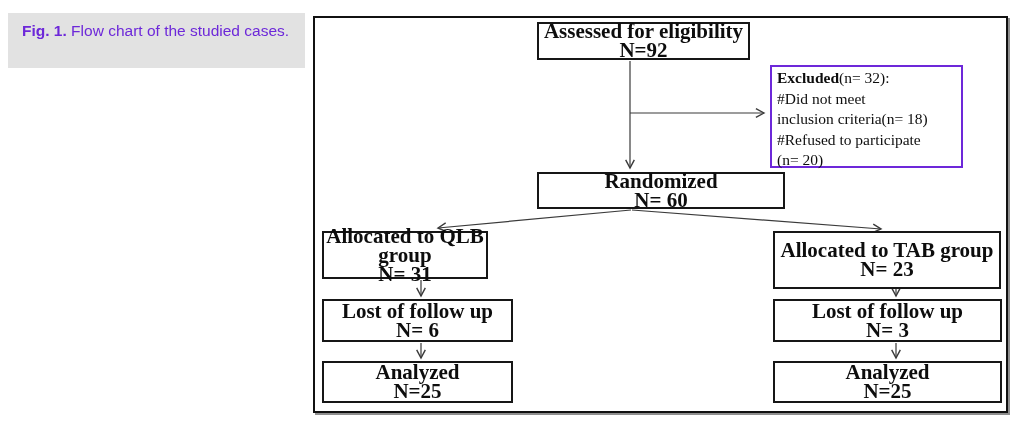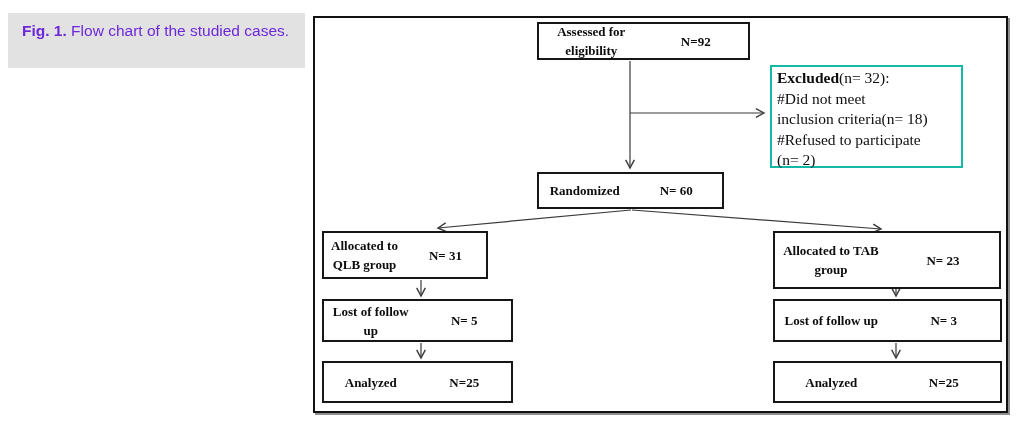--- a/index.html
+++ b/index.html
@@ -40,36 +40,36 @@
     box-sizing: border-box;
   }
 
   
   .node {
     position: absolute;
     box-sizing: border-box;
     border: 2px solid #161616;
     background: #ffffff;
     display: flex;
-    flex-direction: row;
+    flex-direction: column;
     justify-content: center;
     align-items: center;
     text-align: center;
     font-weight: bold;
-    font-size: 13px;
+    font-size: 21px;
     line-height: 19px;
     color: #0d0d0d;
     z-index: 2;
   }
   .node .nl, .node .nc { width: 100%; }
 
   .node-excluded {
     position: absolute;
     box-sizing: border-box;
-    border: 2px solid #14b8a6;
+    border: 2px solid #6d28d9;
     background: #ffffff;
     padding: 1px 4px 0 5px;
     font-size: 15.5px;
     line-height: 20.5px;
     text-align: left;
     color: #0d0d0d;
     z-index: 2;
   }
   .node-excluded .b { font-weight: bold; }
 
@@ -111,41 +111,41 @@
   <div class="node" style="left:537px; top:22px; width:213px; height:38px;">
     <div class="nl">Assessed for eligibility</div>
     <div class="nc">N=92</div>
   </div>
 
   <div class="node-excluded" style="left:770px; top:65px; width:193px; height:103px;">
     <div><span class="b">Excluded</span><span>(n= 32):</span></div>
     <div>#Did not meet</div>
     <div>inclusion criteria(n= 18)</div>
     <div>#Refused to participate</div>
-    <div>(n= 2)</div>
+    <div>(n= 20)</div>
   </div>
 
-  <div class="node" style="left:537px; top:172px; width:187px; height:37px;">
+  <div class="node" style="left:537px; top:172px; width:248px; height:37px;">
     <div class="nl">Randomized</div>
     <div class="nc">N= 60</div>
   </div>
 
   <div class="node" style="left:322px; top:231px; width:166px; height:48px;">
     <div class="nl">Allocated to QLB group</div>
     <div class="nc">N= 31</div>
   </div>
 
   <div class="node" style="left:773px; top:231px; width:228px; height:58px;">
     <div class="nl">Allocated to TAB group</div>
     <div class="nc">N= 23</div>
   </div>
 
   <div class="node" style="left:322px; top:299px; width:191px; height:43px;">
     <div class="nl">Lost of follow up</div>
-    <div class="nc">N= 5</div>
+    <div class="nc">N= 6</div>
   </div>
 
   <div class="node" style="left:773px; top:299px; width:229px; height:43px;">
     <div class="nl">Lost of follow up</div>
     <div class="nc">N= 3</div>
   </div>
 
   <div class="node" style="left:322px; top:361px; width:191px; height:42px;">
     <div class="nl">Analyzed</div>
     <div class="nc">N=25</div>

